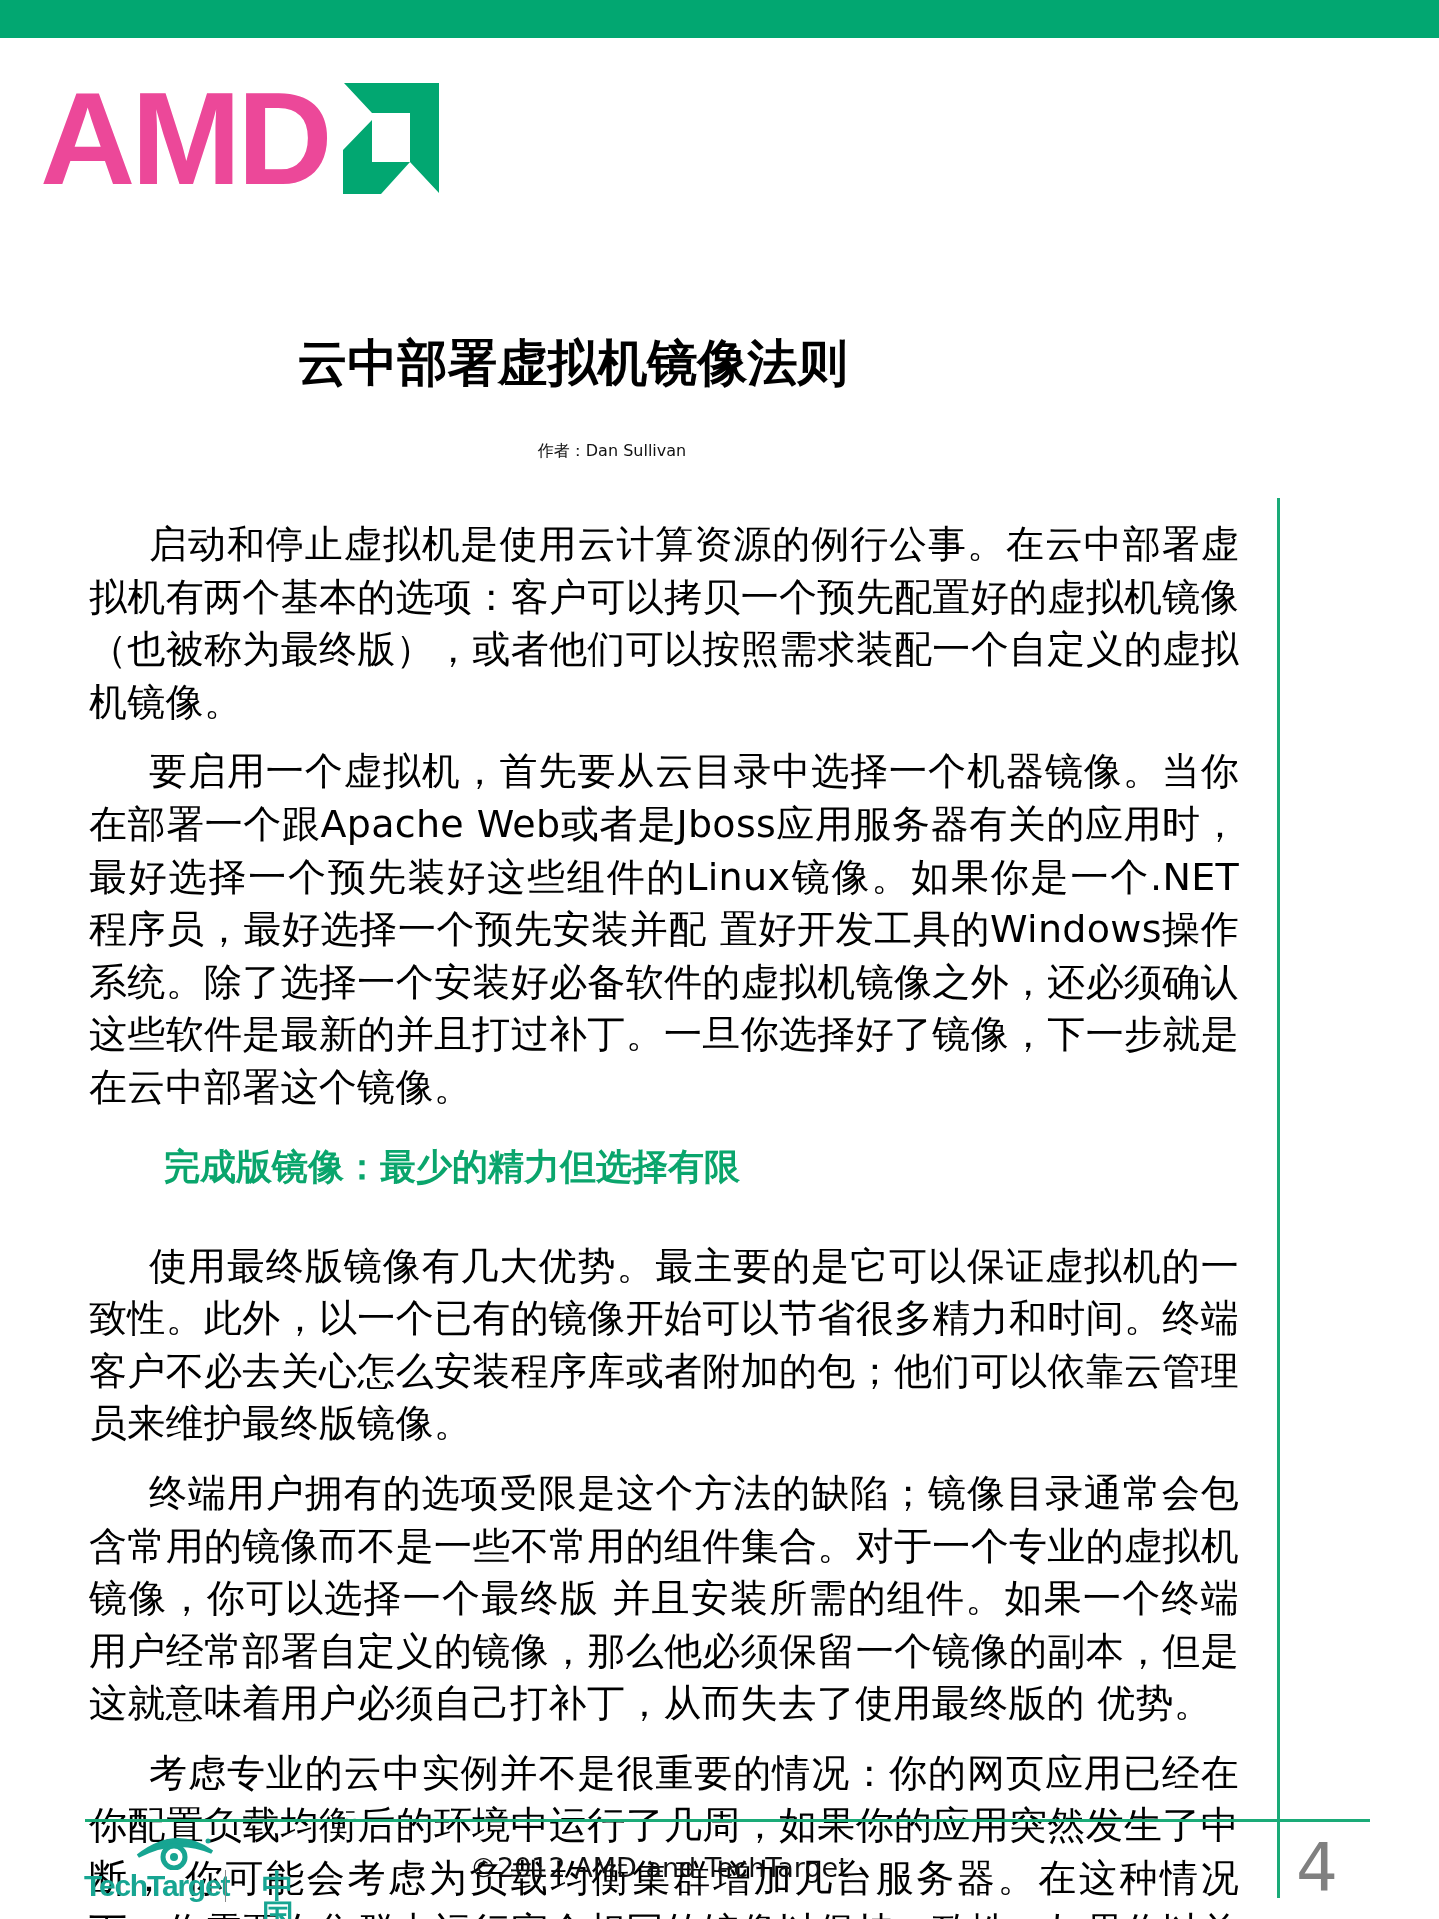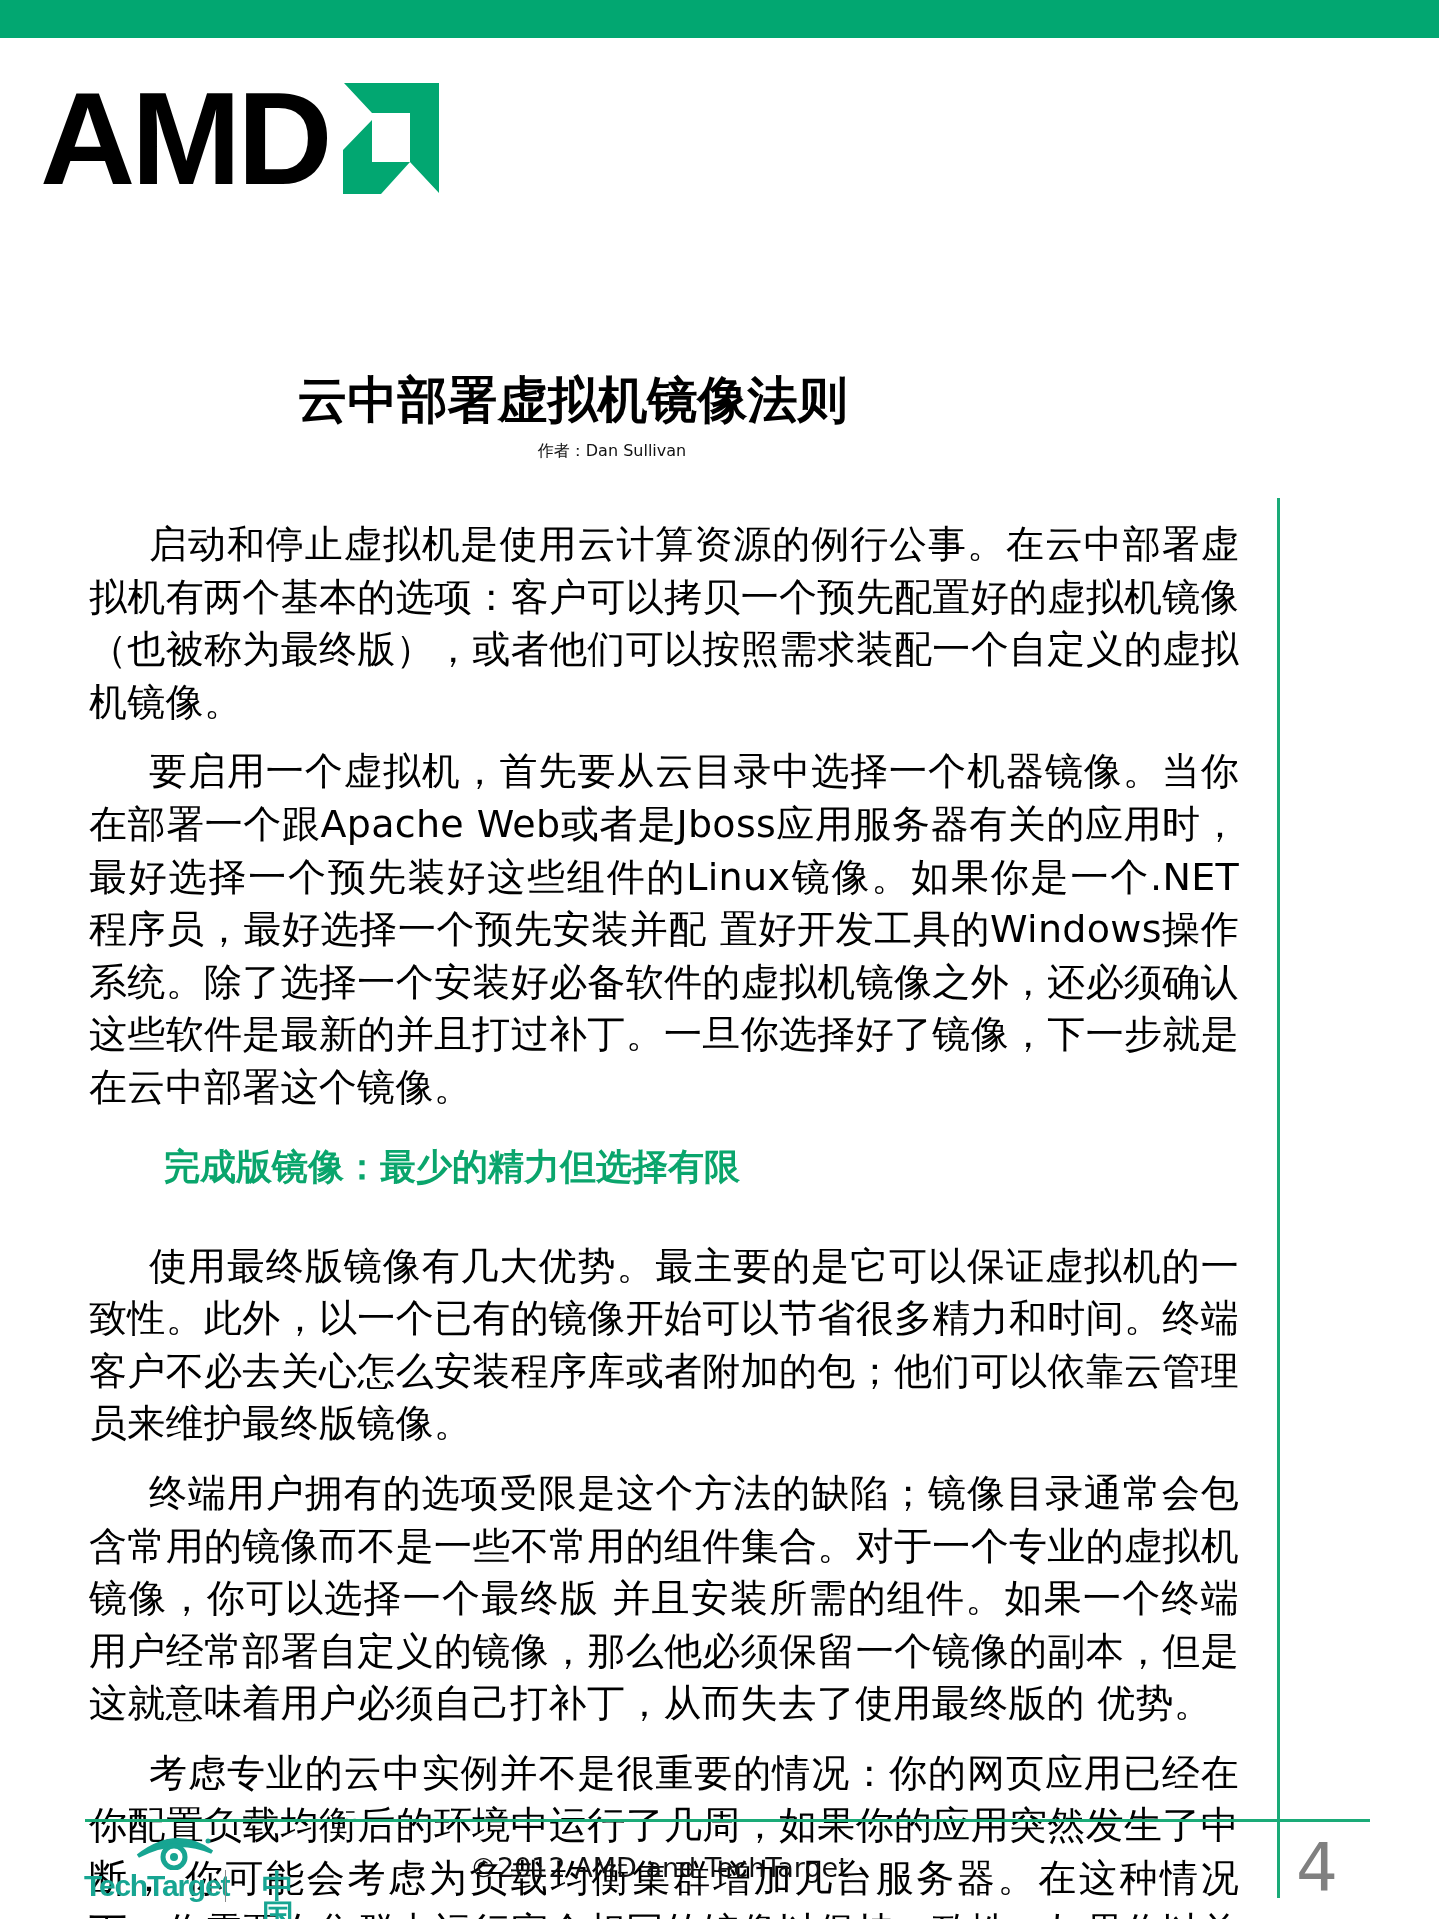--- a/index.html
+++ b/index.html
@@ -1,24 +1,24 @@
 <!DOCTYPE html>
 <html><head>
 <meta charset="utf-8">
 <style>
   html, body { margin:0; padding:0; background:#ffffff; }
   body { width:1439px; height:1919px; position:relative; overflow:hidden;
          font-family:"DejaVu Sans","Liberation Sans",sans-serif; color:#000; }
   .topbar { position:absolute; left:0; top:0; width:1439px; height:38px; background:#02a771; }
   .amd-logo { position:absolute; left:40px; top:83px; width:410px; height:112px; }
   .amd-word { position:absolute; left:0; top:0; font-family:"Liberation Sans",sans-serif;
-              font-weight:bold; font-size:132px; line-height:112px; letter-spacing:-4px; color:#000000; }
+              font-weight:bold; font-size:132px; line-height:112px; letter-spacing:-4px; color:#ec4899; }
   .amd-arrow { position:absolute; left:303px; top:0; width:97px; height:111px; }
   .title { position:absolute; left:0; width:1145px; top:330px; text-align:center;
-           font-size:50px; font-weight:bold; line-height:66px;margin-top:37px; }
+           font-size:50px; font-weight:bold; line-height:66px; }
   .author { position:absolute; left:0; width:1224px; top:436px; text-align:center;
             font-size:16px; line-height:30px; color:#111; }
   .vline { position:absolute; left:1277px; top:498px; width:3px; height:1400px; background:#1aab78; }
   .content { position:absolute; left:89px; top:518px; width:1150px; }
   .para { font-size:38px; line-height:52.6px; margin:0 0 17px 0; text-indent:60px;
           letter-spacing:0.3px; text-align:justify; }
   .section-heading { font-size:36px; font-weight:bold; color:#0aa56c; margin:28px 0 48px 75px;
                      line-height:50px; }
   .hline { position:absolute; left:85px; top:1819px; width:1285px; height:3px; background:#1aab78; }
   .tt-logo { position:absolute; left:84px; top:1834px; width:210px; height:72px; }

